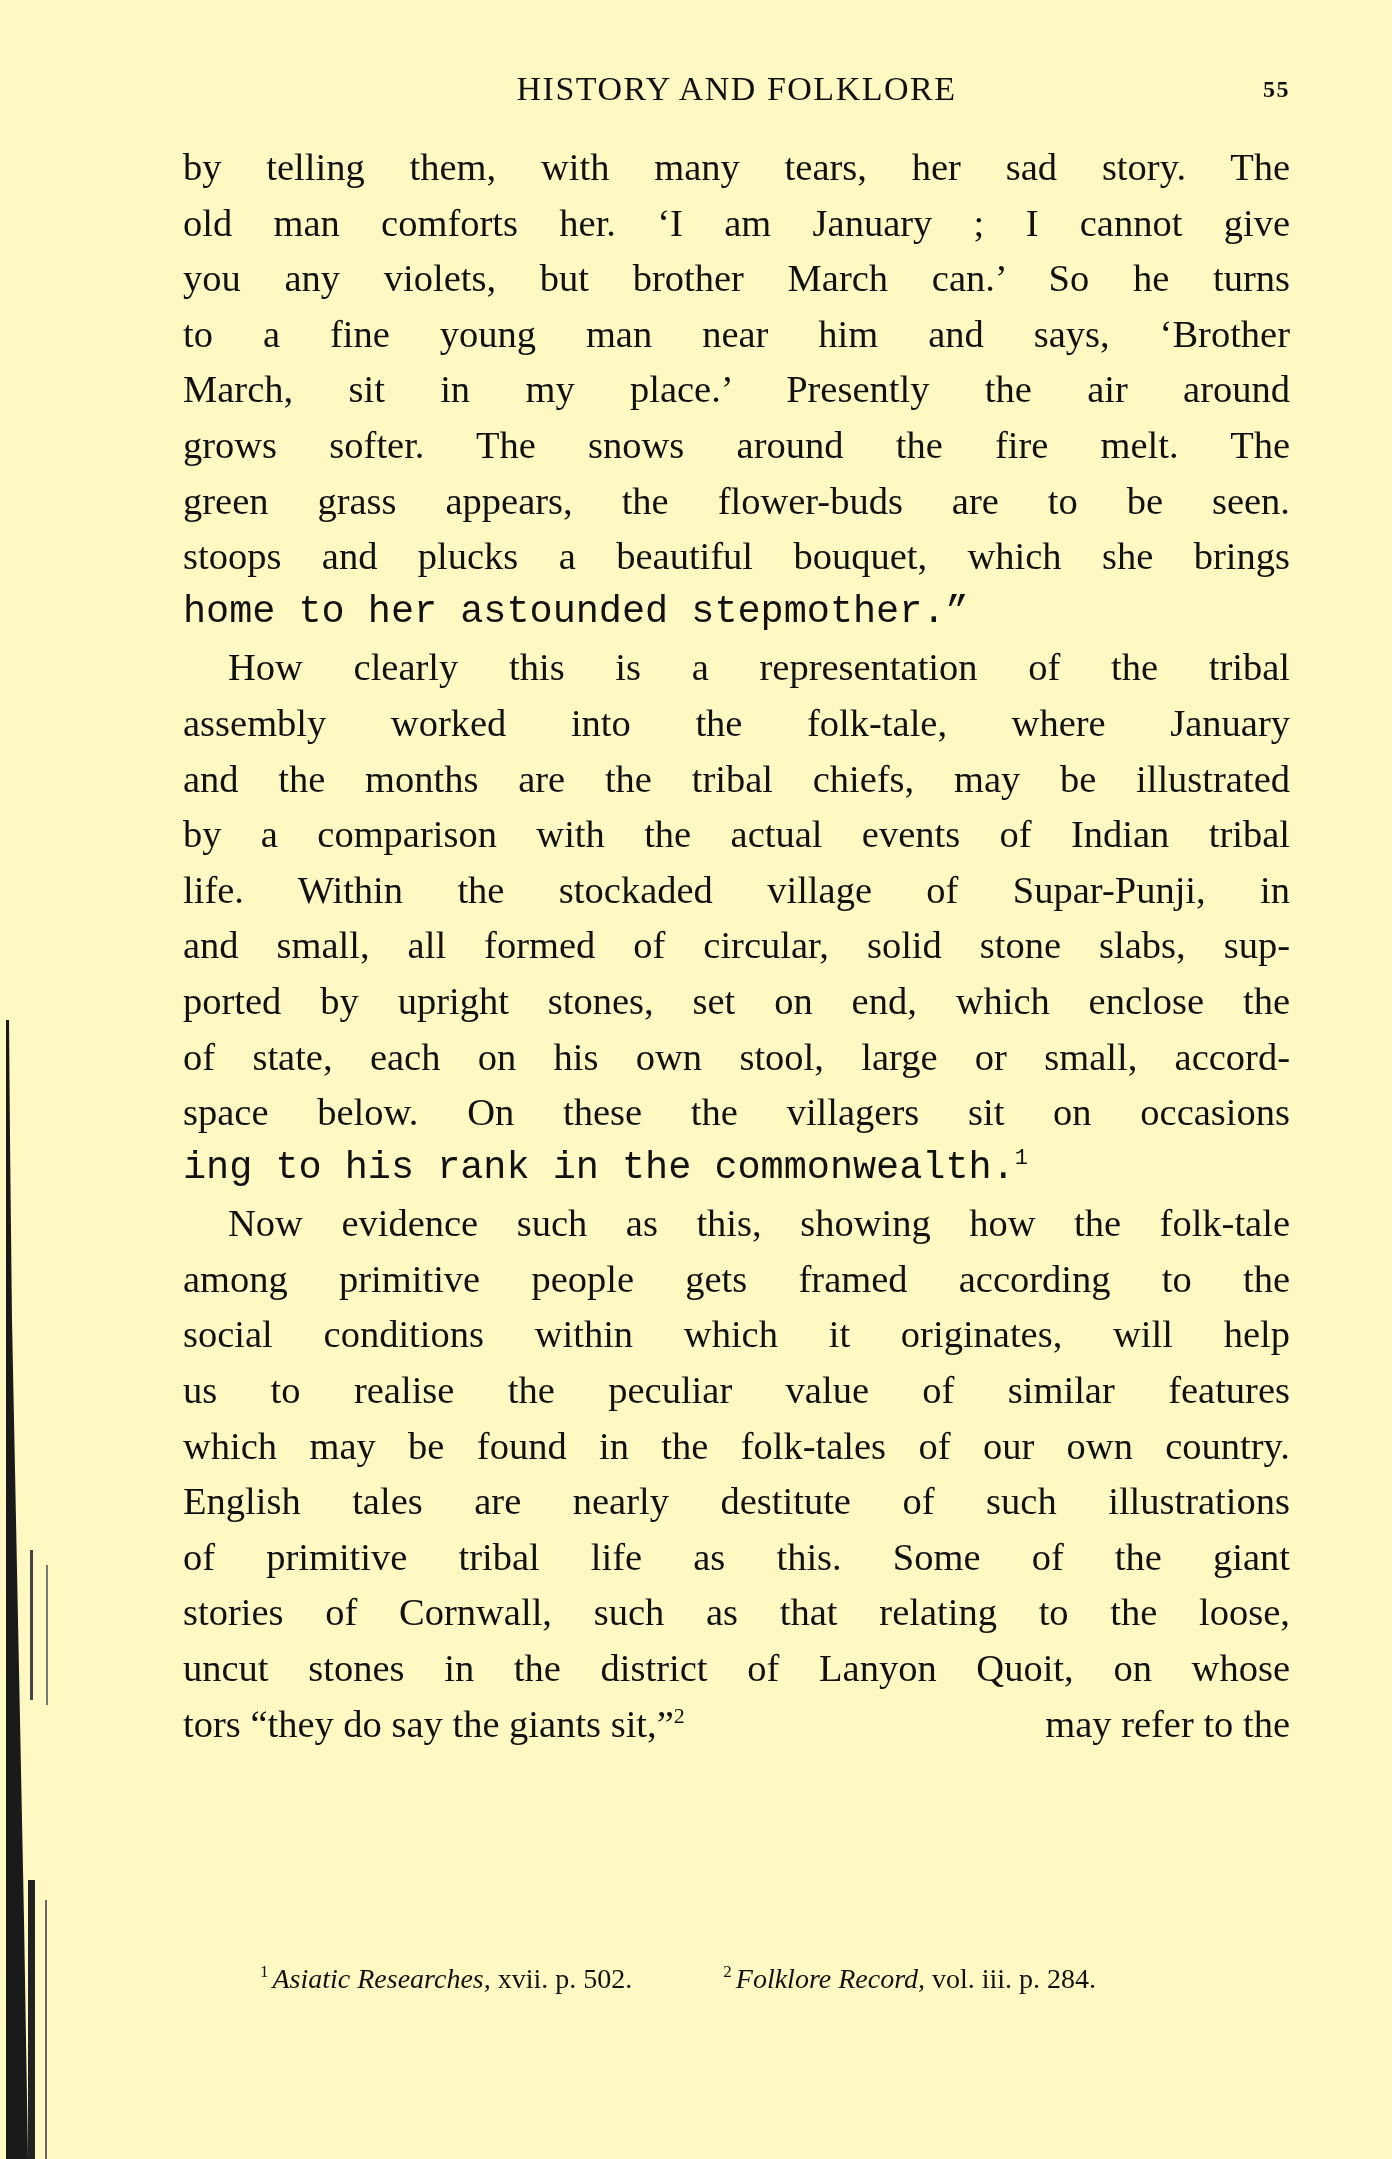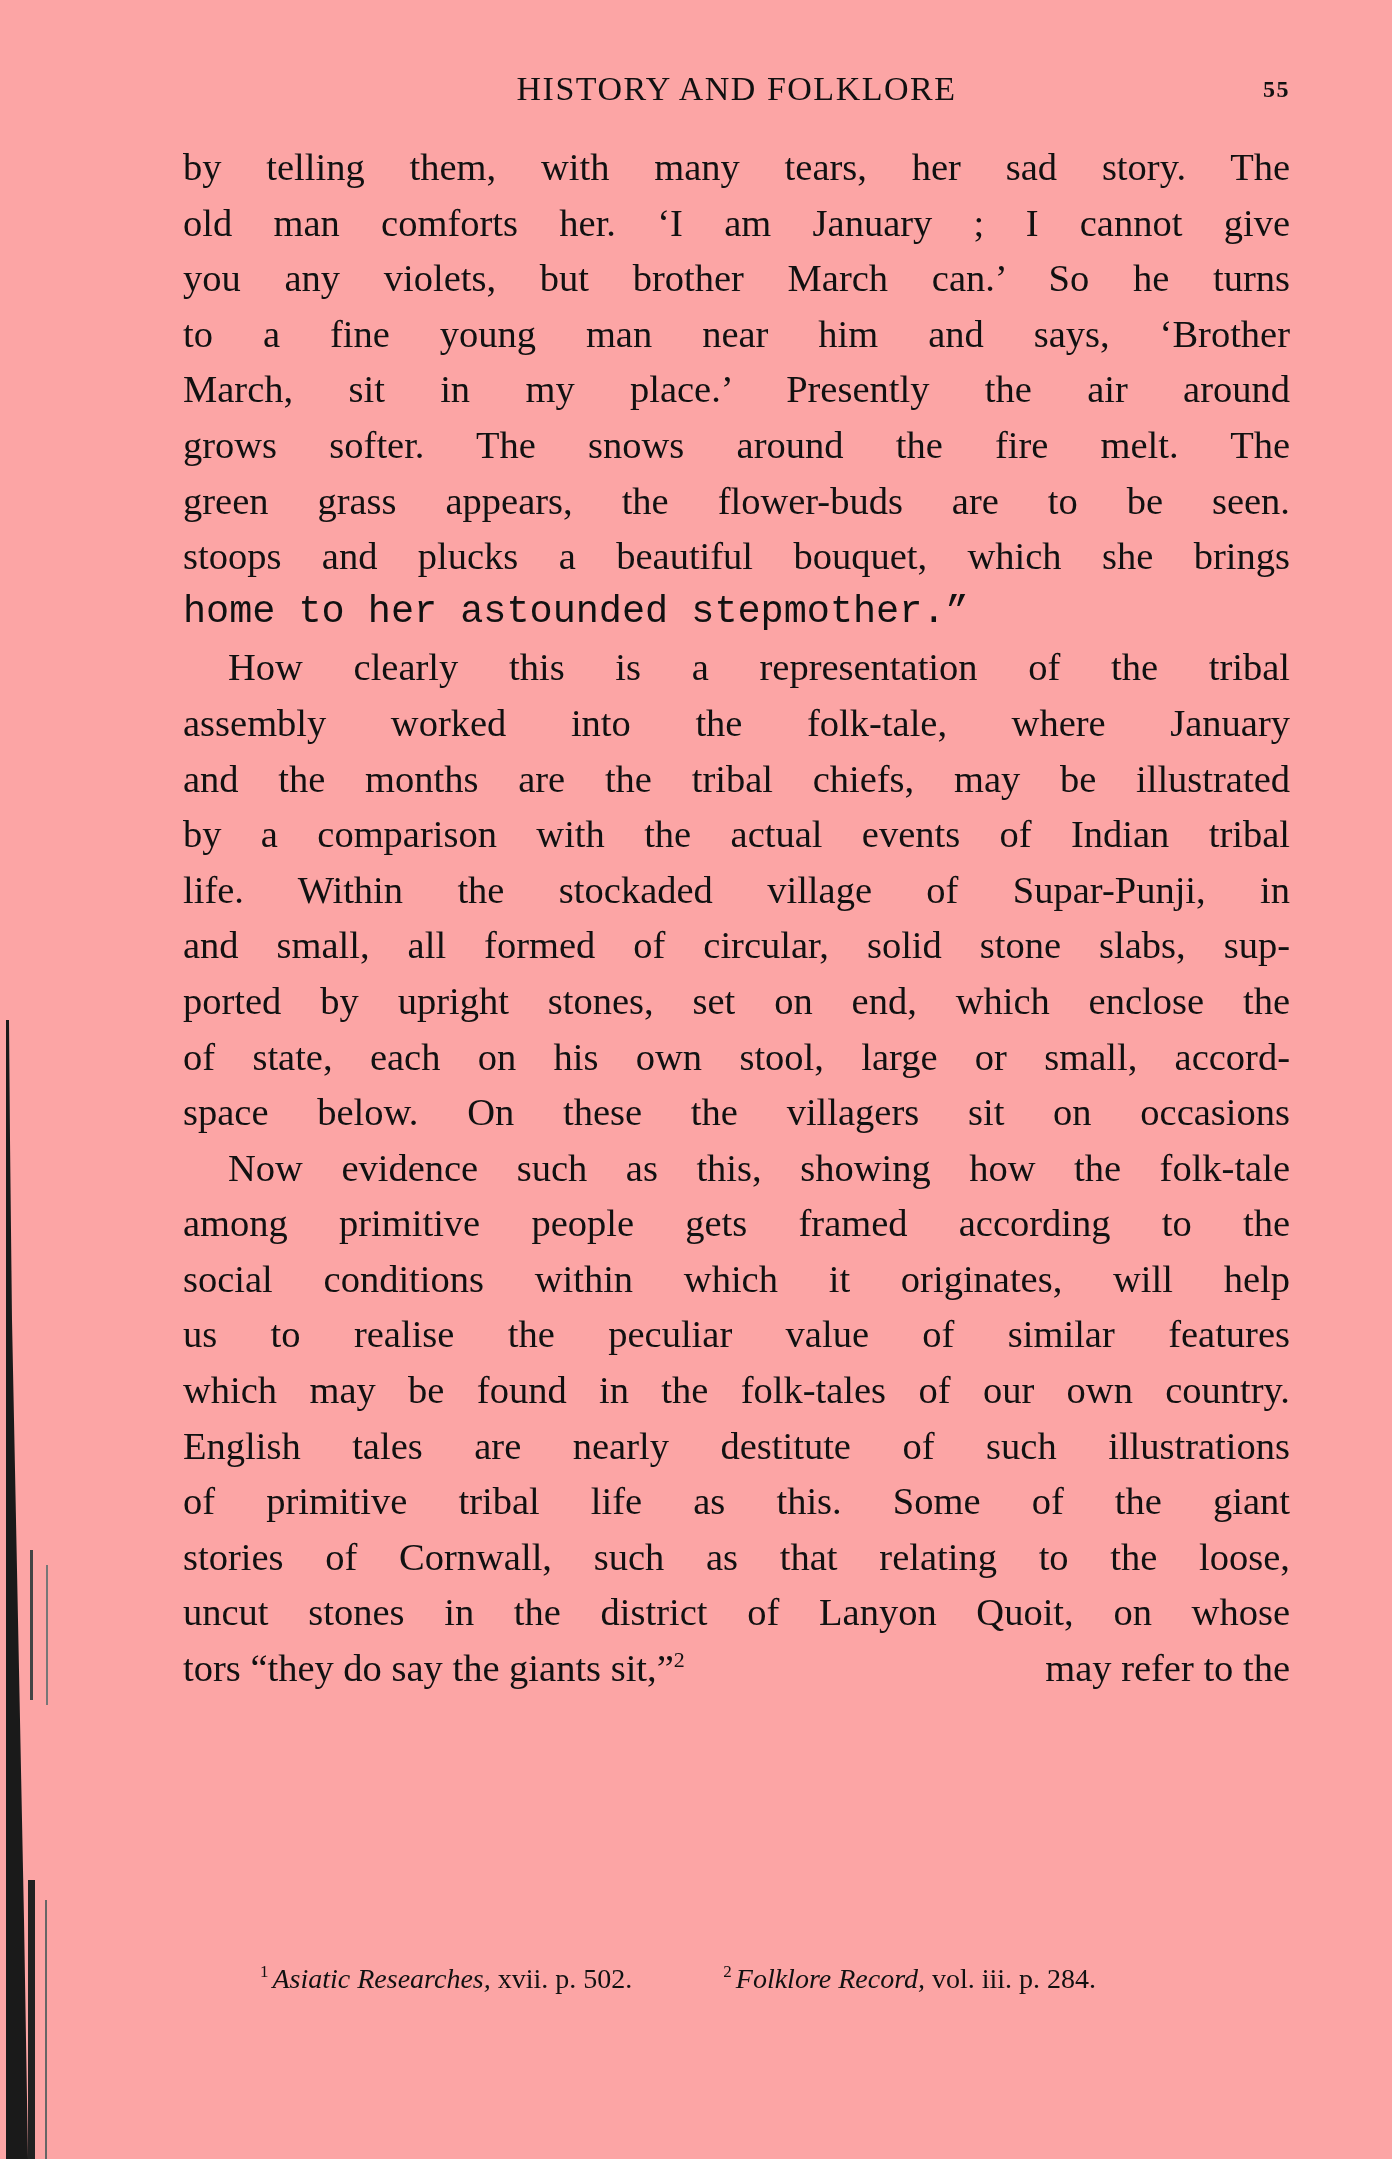--- a/index.html
+++ b/index.html
@@ -1,17 +1,17 @@
 <!DOCTYPE html>
 <html><head>
 <meta charset="utf-8">
 <style>
   html, body { margin: 0; padding: 0; background: #ffffff; }
   body { width: 1392px; height: 2159px; position: relative; overflow: hidden; color: #111; }
-  .page { position: absolute; left: 0; top: 0; width: 1392px; height: 2159px; background: #fca5a5; }
+  .page { position: absolute; left: 0; top: 0; width: 1392px; height: 2159px; background: #fef9c3; }
   .running-head { position: absolute; top: 62px; left: 183px; width: 1107px; height: 50px;
     font-family: "Liberation Serif", serif; font-size: 34px; letter-spacing: 1.5px; }
   .running-title { position: absolute; left: 0; right: 0; text-align: center; top: 8px; }
   .page-num { position: absolute; right: 0; top: 14px; font-weight: bold; font-size: 24px; }
   .body-text { position: absolute; top: 140px; left: 183px; width: 1107px;
     font-family: "Liberation Serif", serif; font-size: 38.5px; line-height: 55.6px; }
   .line { display: block; height: 55.6px; white-space: nowrap; text-align: justify; text-align-last: justify; }
   .line.last { text-align-last: left; font-family: Liberation Mono, monospace; }
   .line.indent { padding-left: 45px; }
   sup { font-size: 22px; line-height: 0; vertical-align: 14px; }
@@ -52,20 +52,21 @@
     <span class="line last">home to her astounded stepmother.”</span>
     <span class="line indent">How clearly this is a representation of the tribal</span>
     <span class="line">assembly worked into the folk-tale, where January</span>
     <span class="line">and the months are the tribal chiefs, may be illustrated</span>
     <span class="line">by a comparison with the actual events of Indian tribal</span>
     <span class="line">life.  Within the stockaded village of Supar-Punji, in</span>
     <span class="line">and small, all formed of circular, solid stone slabs, sup-</span>
     <span class="line">ported by upright stones, set on end, which enclose the</span>
     <span class="line">of state, each on his own stool, large or small, accord-</span>
     <span class="line">space below.  On these the villagers sit on occasions</span>
+    <span class="line last"><span>ing to his rank in the commonwealth.</span><sup>1</sup></span>
     <span class="line indent">Now evidence such as this, showing how the folk-tale</span>
     <span class="line">among primitive people gets framed according to the</span>
     <span class="line">social conditions within which it originates, will help</span>
     <span class="line">us to realise the peculiar value of similar features</span>
     <span class="line">which may be found in the folk-tales of our own country.</span>
     <span class="line">English tales are nearly destitute of such illustrations</span>
     <span class="line">of primitive tribal life as this.  Some of the giant</span>
     <span class="line">stories of Cornwall, such as that relating to the loose,</span>
     <span class="line">uncut stones in the district of Lanyon Quoit, on whose</span>
     <span class="line" style="text-align-last:auto; display:flex; justify-content:space-between;">

